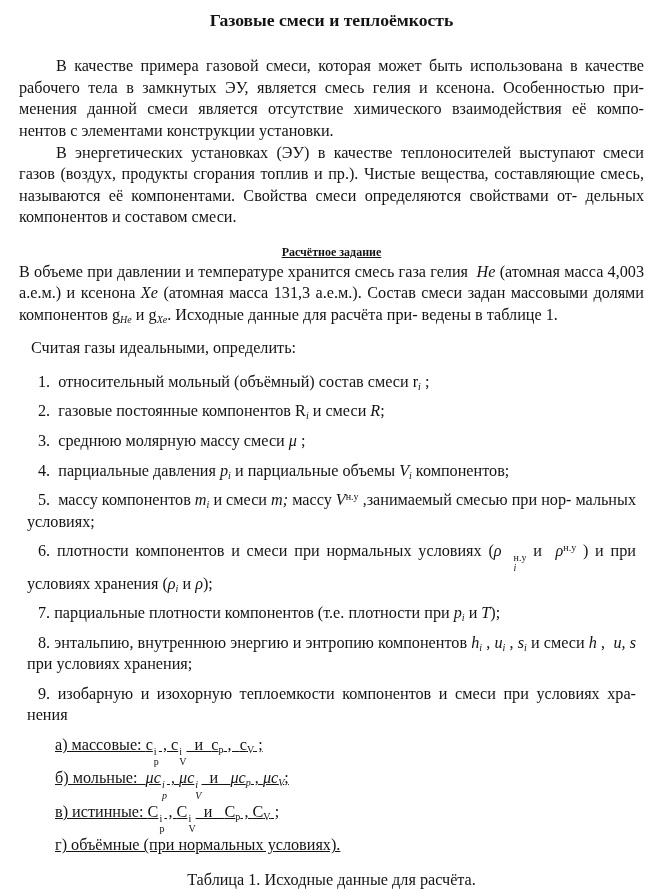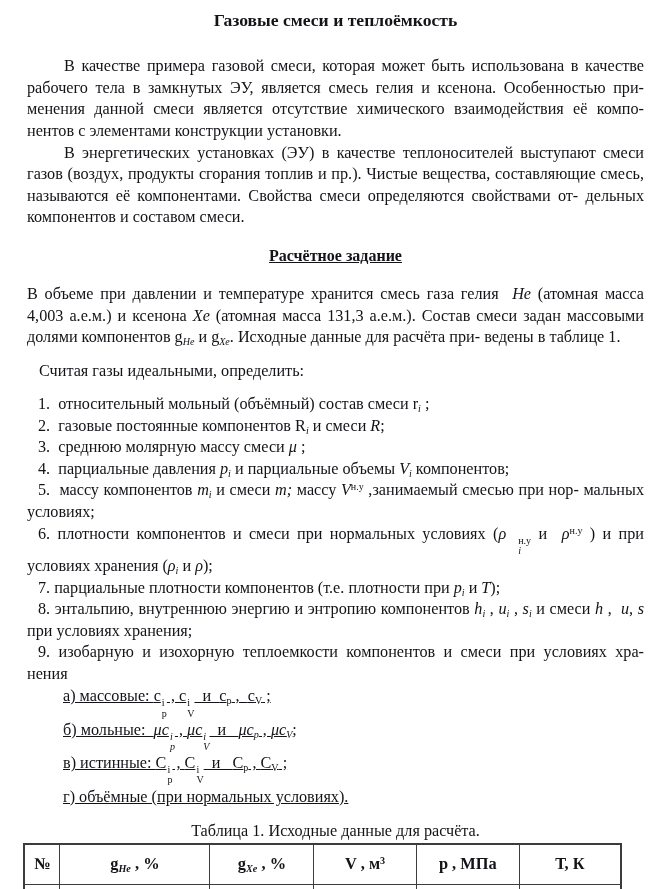--- a/index.html
+++ b/index.html
@@ -1,43 +1,43 @@
 <!DOCTYPE html>
 <html><head>
 <meta charset="utf-8">
 <style>
   html,body{margin:0;padding:0;background:#ffffff;}
   .page{
     position:relative;
     width:666px;height:889px;
     box-sizing:border-box;
-    padding:9px 22px 0 27px;
+    padding:9px 22px 0 19px;
     font-family:"Liberation Serif", serif;
     font-size:16.2px;
     line-height:1.33;
     color:#131318;
     overflow:hidden;
   }
   .title{
     font-size:17.6px;
     font-weight:bold;
     text-align:center;
     margin:0 0 24px 0;
   }
   .para{margin:0;text-align:justify;}
   .ind{text-indent:37px;}
   .heading{
-    font-size:16px;
+    font-size:12px;
     font-weight:bold;
     text-align:center;
-    margin:16px 0 18px 0;
+    margin:16px 0 1px 0;
   }
   .u{text-decoration:underline;}
   .plain-line{margin:12px;}
-  .item{margin:0;text-align:justify;text-indent:11px;}
+  .item{margin:8px;text-align:justify;text-indent:11px;}
   .subitem{margin:1px 0;padding-left:36px;text-align:left;text-decoration:underline;}
   .caption{text-align:center;margin:13px 0 0 0;}
   table.data{
     border-collapse:collapse;
     width:599px;
     margin-left:-4px;
     border:2.4px solid #3c3c3c;
     table-layout:fixed;
   }
   .data th,.data td{

